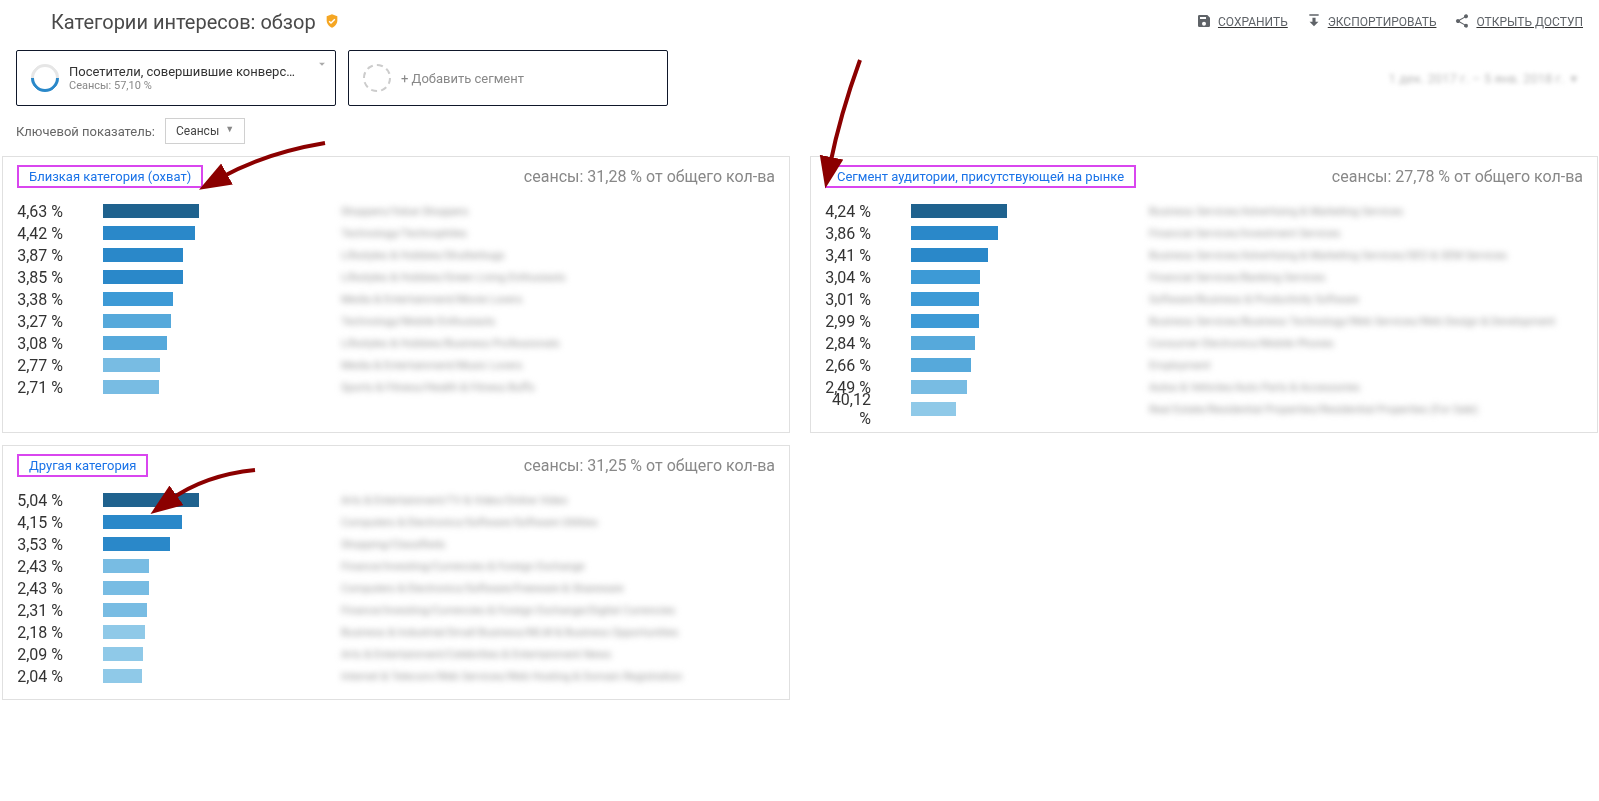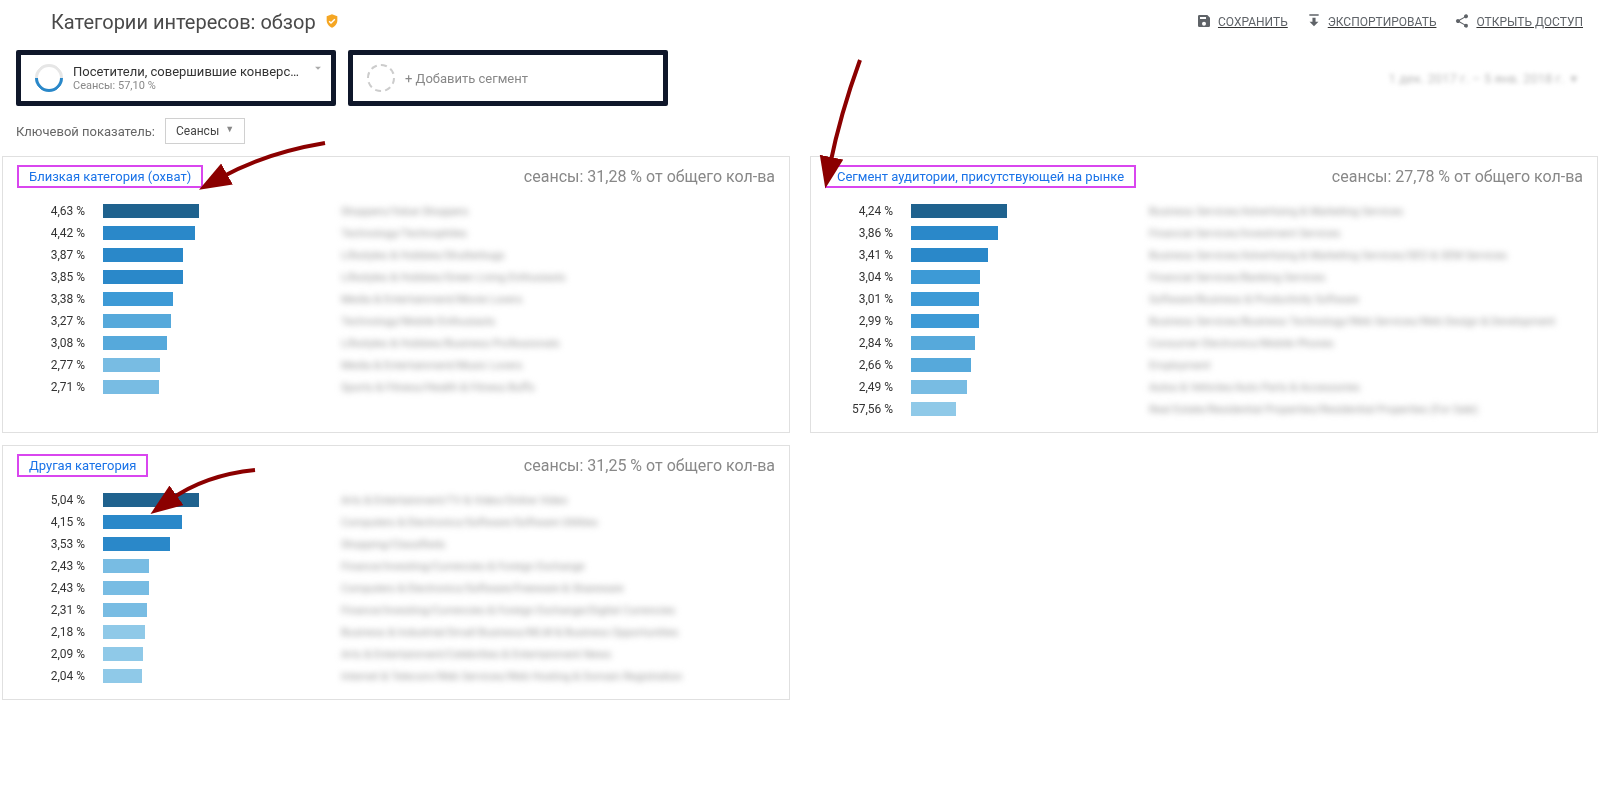--- a/index.html
+++ b/index.html
@@ -10,21 +10,21 @@
   .header { display: flex; justify-content: space-between; align-items: center; padding: 10px 16px; }
   .title-wrap { display: flex; align-items: center; gap: 8px; }
   .page-title { font-size: 20px; font-weight: 400; color: #4a4a4a; margin-left: 35px; }
   .shield { color: #f5a623; }
   .header-actions { display: flex; gap: 18px; text-decoration: underline; }
   .header-btn { display: flex; align-items: center; gap: 6px; color: #5f6368; font-size: 12px; text-transform: uppercase; cursor: pointer; }
   .header-btn svg { width: 16px; height: 16px; fill: #5f6368; }
 
   
   .segments-row { display: flex; gap: 12px; padding: 6px 16px 12px; align-items: stretch; }
-  .segment-box { border: 5px solid #0f172a; border-radius: 2px; background: #fff; padding: 10px 14px; display: flex; align-items: center; gap: 10px; min-width: 320px; height: 56px; position: relative; }
+  .segment-box { border: 1px solid #0f172a; border-radius: 2px; background: #fff; padding: 10px 14px; display: flex; align-items: center; gap: 10px; min-width: 320px; height: 56px; position: relative; }
   .segment-circle { width: 28px; height: 28px; border: 3px solid #2a88c9; border-top-color: #e6e6e6; border-right-color: #e6e6e6; border-radius: 50%; transform: rotate(-45deg); }
   .segment-meta { display: flex; flex-direction: column; }
   .segment-name { font-size: 13px; color: #333; }
   .segment-sub { font-size: 11px; color: #888; }
   .chevron-box { position: absolute; right: 6px; top: 6px; color: #aaa; }
   .add-segment-box .dashed-circle { width: 28px; height: 28px; border: 2px dashed #ccc; border-radius: 50%; }
   .add-segment-text { color: #888; font-size: 13px; }
   .date-range { margin-left: auto; color: #bbb; font-size: 13px; filter: blur(2px); display: flex; align-items: center; padding-right: 6px; }
 
   
@@ -35,21 +35,21 @@
 
   
   .panels { display: grid; grid-template-columns: 788px 788px; gap: 0 20px; padding: 0 2px; }
   .panel { border: 1px solid #e0e0e0; margin-bottom: 12px; background: #fff; position: relative; }
   .panel-head { display: flex; justify-content: space-between; align-items: center; padding: 8px 14px; }
   .panel-title { color: #1a73e8; font-size: 13px; position: relative; padding: 2px 4px; }
   .highlight-box { border: 2px solid #d946ef; padding: 2px 6px; display: inline-block; }
   .panel-sessions { color: #888; font-size: 16px; }
   .rows { padding: 4px 10px 12px; }
   .row { display: flex; align-items: center; height: 22px; }
-  .row-pct { width: 90px; text-align: right; padding-right: 18px; color: #333; font-size: 12px; }
+  .row-pct { width: 90px; text-align: right; padding-right: 40px; color: #333; font-size: 16px; }
   .row-bar-wrap { width: 220px; }
   .row-bar { height: 14px; }
   .row-label { flex: 1; color: #999; filter: blur(3px); font-size: 11px; padding-left: 18px; white-space: nowrap; overflow: hidden; }
 
   
   .arrow { position: absolute; pointer-events: none; }
   .arrow svg { overflow: visible; }
 </style>
 </head>
 <body>
@@ -254,21 +254,21 @@
             <div class="row-label">Employment</div>
           </div>
           <div class="row">
             <div class="row-pct">2,49 %</div>
             <div class="row-bar-wrap">
               <div class="row-bar" style="width: 56.3774px; background: rgb(120, 188, 227);"></div>
             </div>
             <div class="row-label">Autos &amp; Vehicles/Auto Parts &amp; Accessories</div>
           </div>
           <div class="row">
-            <div class="row-pct">57,56 %</div>
+            <div class="row-pct">40,12 %</div>
             <div class="row-bar-wrap">
               <div class="row-bar" style="width: 45.283px; background: rgb(143, 201, 232);"></div>
             </div>
             <div class="row-label">Real Estate/Residential Properties/Residential Properties (For Sale)</div>
           </div>
         </div>
       </div>
       <div class="panel" style="grid-column: 1;">
         <div class="panel-head">
           <span class="highlight-box"><a class="panel-title">Другая категория</a></span>

